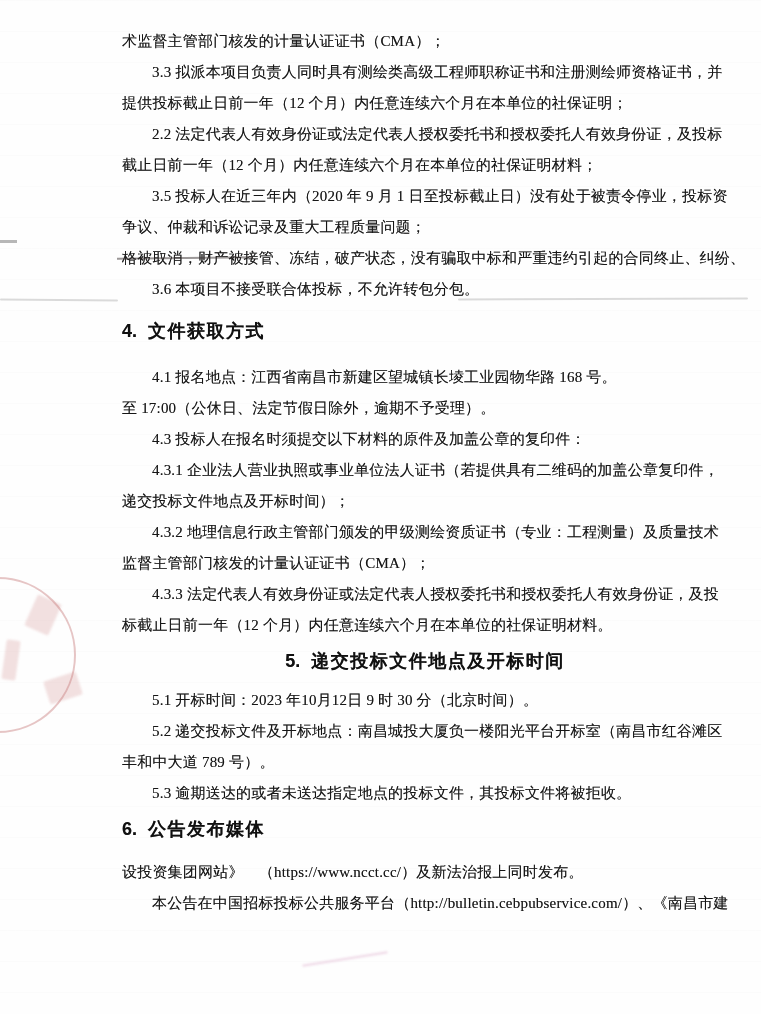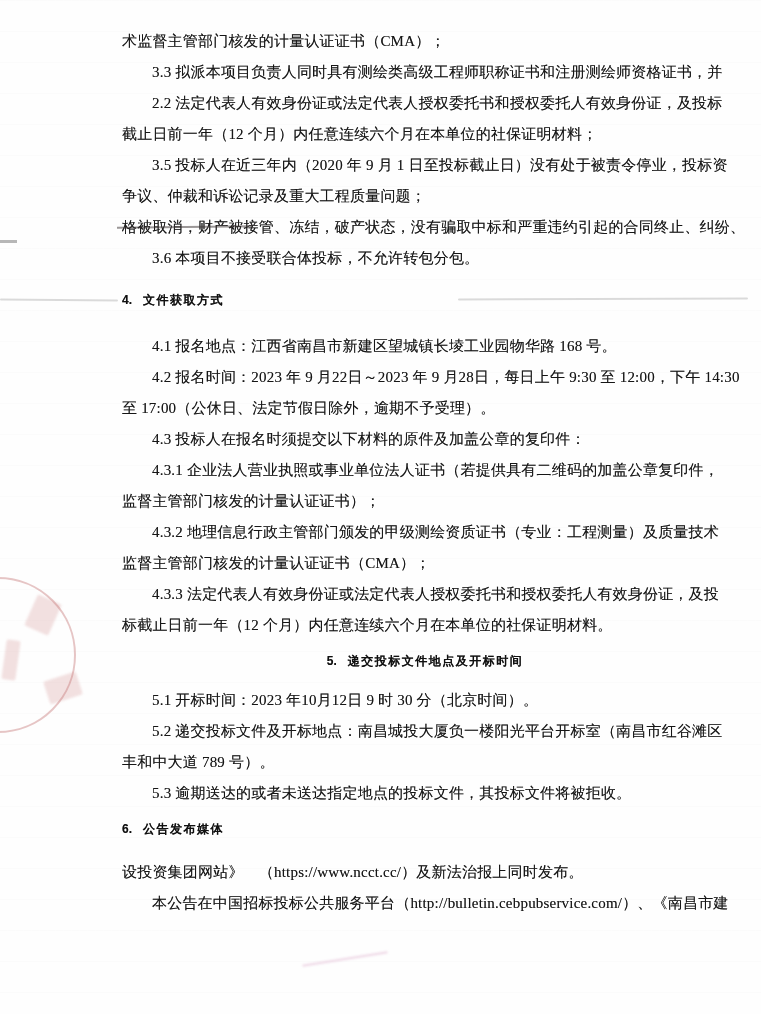--- a/index.html
+++ b/index.html
@@ -22,21 +22,21 @@
     position:relative;
     height:31px;line-height:31px;
     font-size:15px;
     white-space:nowrap;
     letter-spacing:0.2px;
     text-shadow:0 0 0.6px rgba(0,0,0,0.45);
   }
   .indent{padding-left:30px;}
   .heading{
     height:31px;line-height:31px;
-    font-size:12px;font-weight:700;
+    font-size:18px;font-weight:700;
     font-family:"Liberation Sans","DejaVu Sans",sans-serif;
     letter-spacing:1.5px;
     color:#101010;
     text-shadow:0 0 0.5px rgba(0,0,0,0.5);
     margin:11px 0 15px 0;
     white-space:nowrap;
   }
   .heading .hnum{letter-spacing:0;margin-right:11px;}
   .heading.hm5{margin:5px 0 8px 0;text-align:center;}
   .heading.hm6{margin:5px 0 12px 0;}
@@ -77,33 +77,33 @@
     filter:blur(0.8px);
   }
 </style>
 </head>
 <body>
 
 <div class="page">
   <div class="content">
       <div class="line"><span>术监督主管部门核发的计量认证证书（CMA）；</span></div>
       <div class="line indent"><span>3.3 拟派本项目负责人同时具有测绘类高级工程师职称证书和注册测绘师资格证书，并</span></div>
+      <div class="line"><span>提供投标截止日前一年（12 个月）内任意连续六个月在本单位的社保证明；</span></div>
       <div class="line indent"><span>2.2 法定代表人有效身份证或法定代表人授权委托书和授权委托人有效身份证，及投标</span></div>
       <div class="line"><span>截止日前一年（12 个月）内任意连续六个月在本单位的社保证明材料；</span></div>
       <div class="line indent"><span>3.5 投标人在近三年内（2020 年 9 月 1 日至投标截止日）没有处于被责令停业，投标资</span></div>
       <div class="line"><span>争议、仲裁和诉讼记录及重大工程质量问题；</span></div>
       <div class="line"><span>格被取消，财产被接管、冻结，破产状态，没有骗取中标和严重违约引起的合同终止、纠纷、</span><span class="strike-mark"></span></div>
       <div class="line indent"><span>3.6 本项目不接受联合体投标，不允许转包分包。</span></div>
       <div class="heading"><span class="hnum">4.</span><span>文件获取方式</span></div>
       <div class="line indent"><span>4.1 报名地点：江西省南昌市新建区望城镇长堎工业园物华路 168 号。</span></div>
-      <div class="line indent"><span>4.2 报名时间：2023 年 9 月22日～2023 年 9 月28日，每日上午 9:30 至 12:00，下午 14:30</span></div>
       <div class="line"><span>至 17:00（公休日、法定节假日除外，逾期不予受理）。</span></div>
       <div class="line indent"><span>4.3 投标人在报名时须提交以下材料的原件及加盖公章的复印件：</span></div>
       <div class="line indent"><span>4.3.1 企业法人营业执照或事业单位法人证书（若提供具有二维码的加盖公章复印件，</span></div>
-      <div class="line"><span>监督主管部门核发的计量认证证书）；</span></div>
+      <div class="line"><span>递交投标文件地点及开标时间）；</span></div>
       <div class="line indent"><span>4.3.2 地理信息行政主管部门颁发的甲级测绘资质证书（专业：工程测量）及质量技术</span></div>
       <div class="line"><span>监督主管部门核发的计量认证证书（CMA）；</span></div>
       <div class="line indent"><span>4.3.3 法定代表人有效身份证或法定代表人授权委托书和授权委托人有效身份证，及投</span></div>
       <div class="line"><span>标截止日前一年（12 个月）内任意连续六个月在本单位的社保证明材料。</span></div>
       <div class="heading hm5"><span class="hnum">5.</span><span>递交投标文件地点及开标时间</span></div>
       <div class="line indent"><span>5.1 开标时间：2023 年10月12日 9 时 30 分（北京时间）。</span></div>
       <div class="line indent"><span>5.2 递交投标文件及开标地点：南昌城投大厦负一楼阳光平台开标室（南昌市红谷滩区</span></div>
       <div class="line"><span>丰和中大道 789 号）。</span></div>
       <div class="line indent"><span>5.3 逾期送达的或者未送达指定地点的投标文件，其投标文件将被拒收。</span></div>
       <div class="heading hm6"><span class="hnum">6.</span><span>公告发布媒体</span></div>

